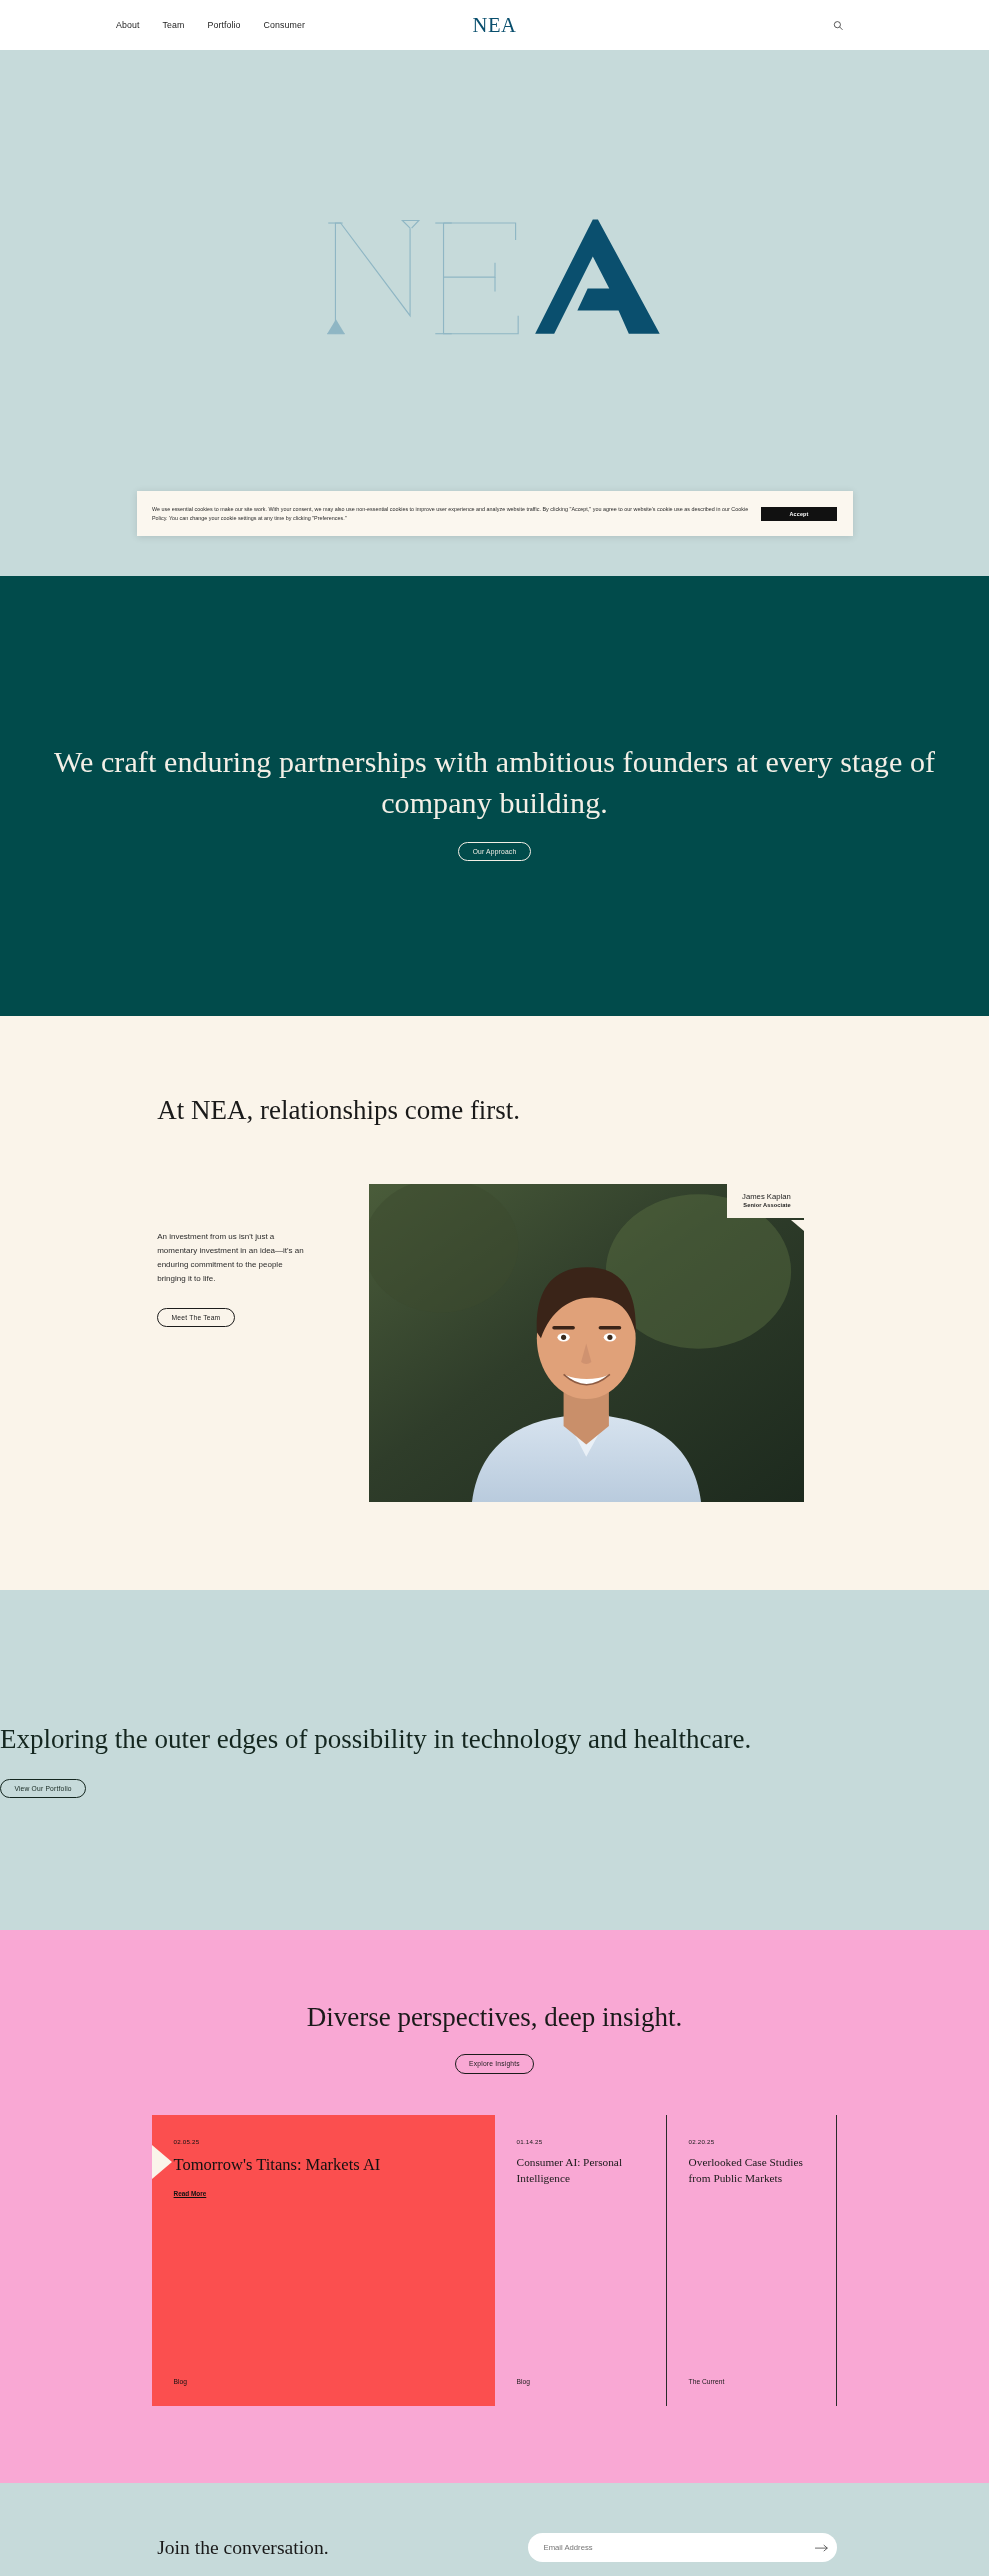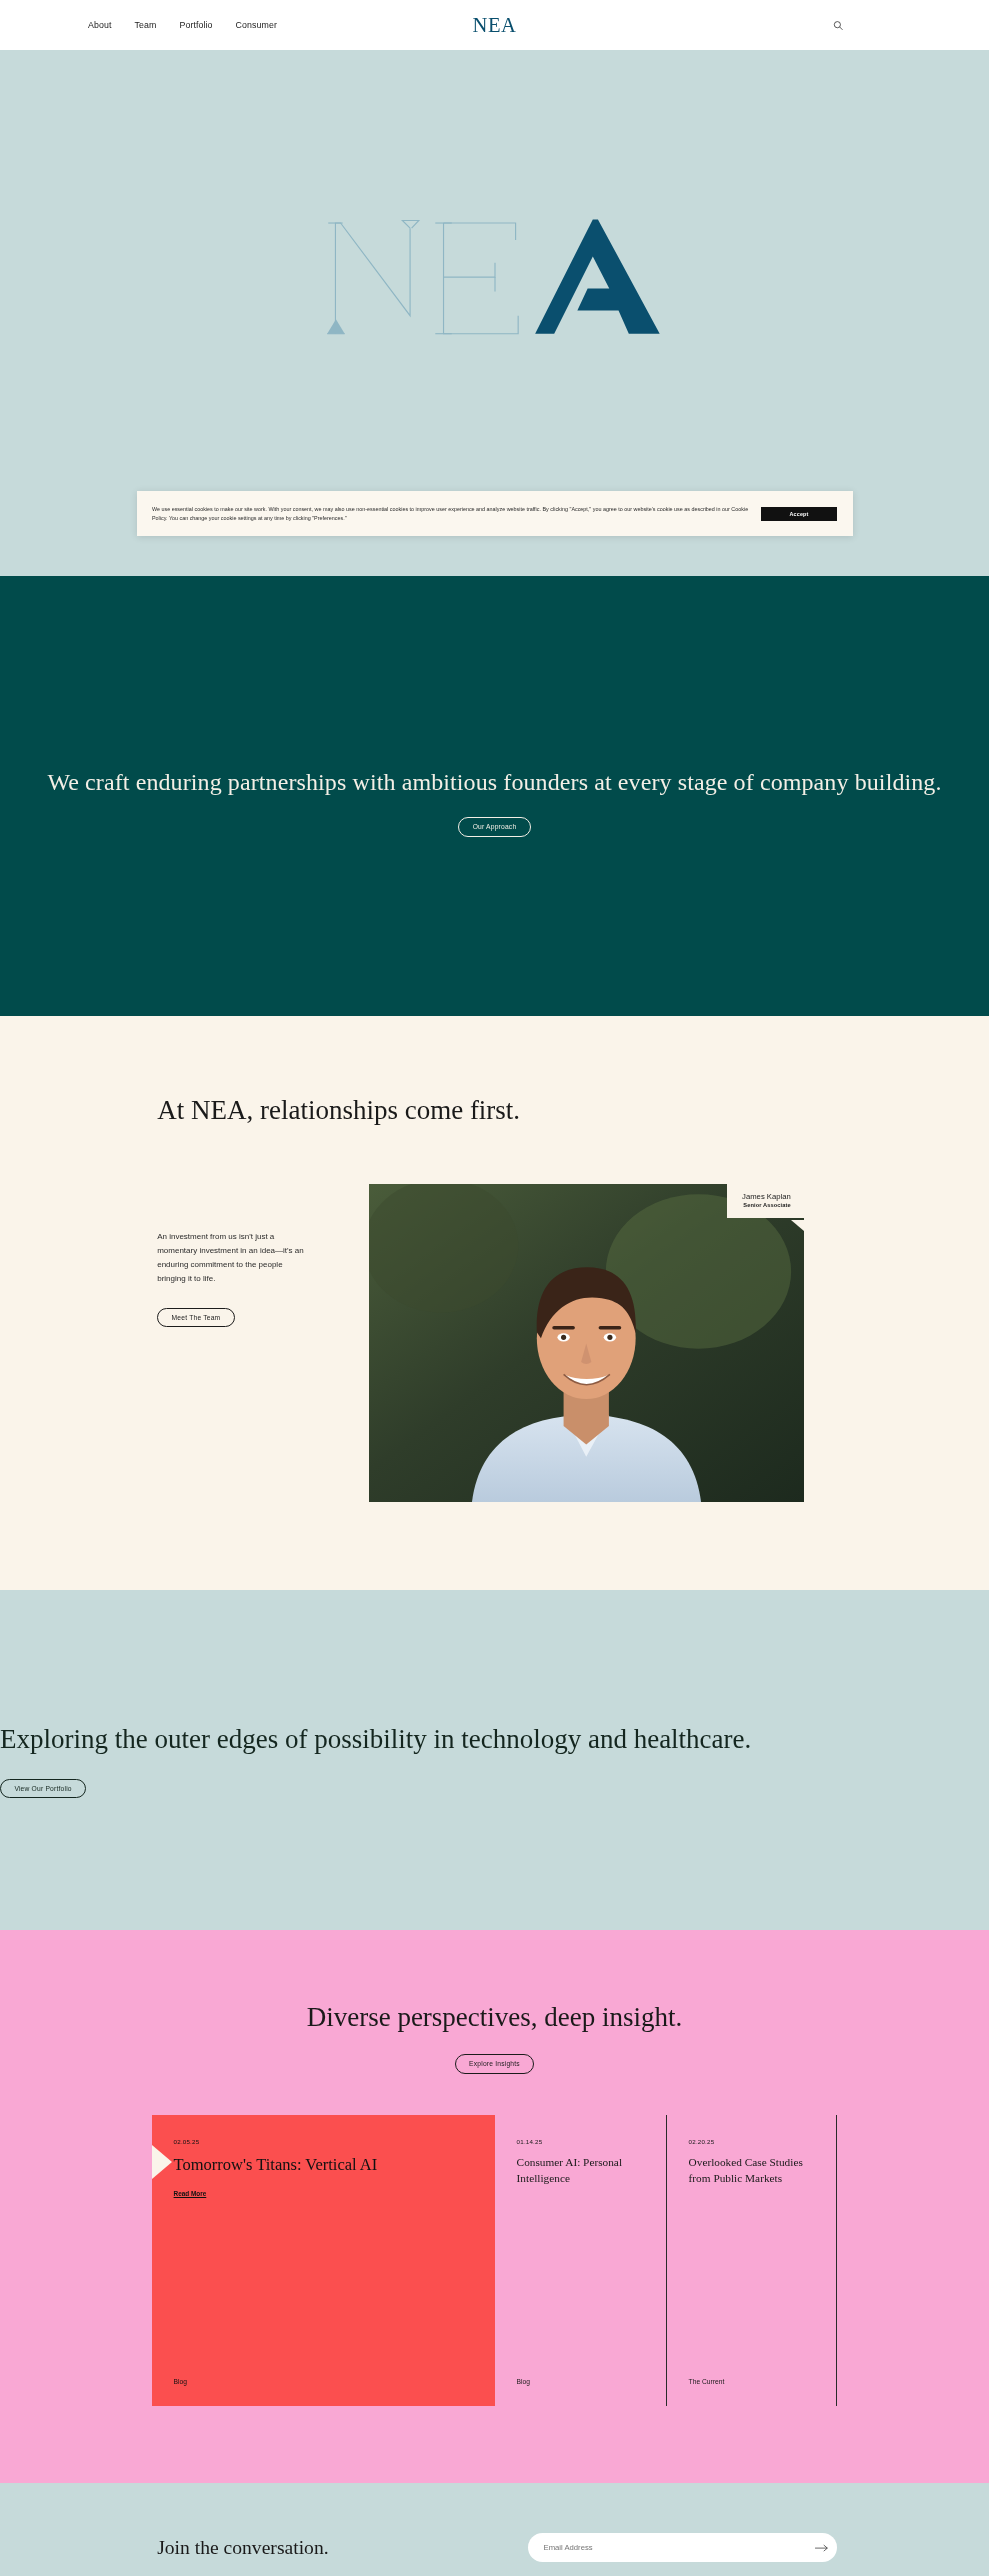--- a/index.html
+++ b/index.html
@@ -11,21 +11,21 @@
     -webkit-font-smoothing: antialiased;
   }
   .page { width: 989px; position: relative; overflow: hidden; }
 
   
   .header {
     height: 50px;
     background: #ffffff;
     display: flex;
     align-items: center;
-    padding: 0 88px;
+    padding: 0 116px;
     position: relative;
   }
   .nav {
     display: flex;
     gap: 23px;
     align-items: center;
   }
   .nav-link {
     font-size: 8.8px;
     color: #1c1c1c;
@@ -110,21 +110,21 @@
     height: 440px;
     color: #f3efe6;
     display: flex;
     flex-direction: column;
     align-items: center;
     justify-content: center;
     padding-top: 10.3px;
   }
   .approach h2 {
     font-family: "Liberation Serif", serif;
-    font-size: 24px;
+    font-size: 30px;
     line-height: 1.38;
     font-weight: 400;
     text-align: center;
     letter-spacing: 0.1px;
   }
   .btn-outline {
     display: inline-flex;
     align-items: center;
     justify-content: center;
     border: 0.5px solid currentColor;
@@ -469,21 +469,21 @@
     <h2>Diverse perspectives, deep insight.</h2>
     <div class="insights-btn-row">
       <button class="btn-outline">Explore Insights</button>
     </div>
 
     <div class="cards">
 
       <article class="card featured">
         <div class="flag"></div>
         <div class="card-date">02.05.25</div>
-        <h3 class="card-title">Tomorrow's Titans: Vertical AI</h3>
+        <h3 class="card-title">Tomorrow's Titans: Markets AI</h3>
         <a class="card-read">Read More</a>
         <div class="card-cat">Blog</div>
       </article>
 
       <article class="card plain">
         <div class="card-date">01.14.25</div>
         <h3 class="card-title">Consumer AI: Personal Intelligence</h3>
         <div class="card-cat">Blog</div>
       </article>
 

